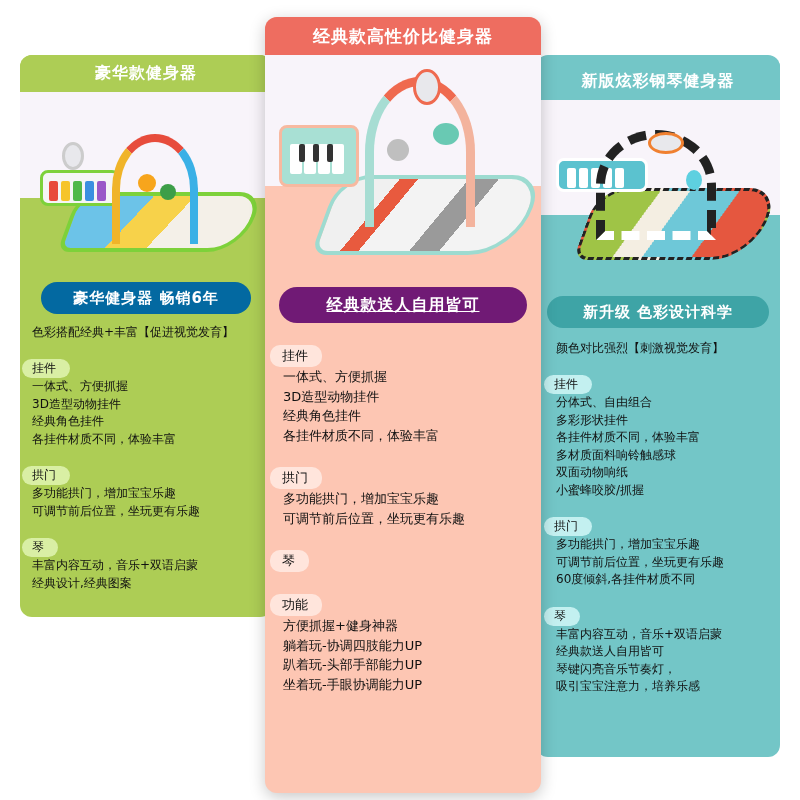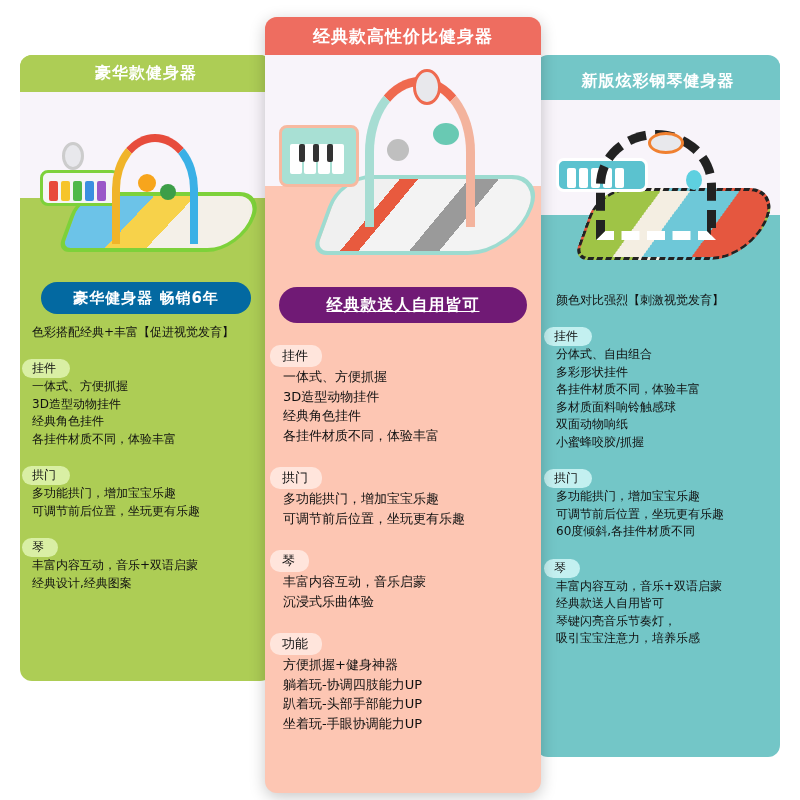--- a/index.html
+++ b/index.html
@@ -1,20 +1,20 @@
 <!DOCTYPE html>
 <html><head>
 <meta charset="utf-8">
 <style>
   * { box-sizing: border-box; margin: 0; padding: 0; }
   html, body { width: 800px; height: 800px; background: #ffffff; overflow: hidden; }
   body { position: relative; font-family: "DejaVu Sans", "Liberation Sans", sans-serif; color: #111; }
 
   .card { position: absolute; border-radius: 12px; overflow: hidden; }
-  .card-left  { left: 20px;  top: 55px; width: 252px; height: 626px; background: #adcd55; z-index: 1; }
+  .card-left  { left: 20px;  top: 55px; width: 252px; height: 562px; background: #adcd55; z-index: 1; }
   .card-right { left: 536px; top: 55px; width: 244px; height: 702px; background: #73c6c7; z-index: 1; }
   .card-center{ left: 265px; top: 17px; width: 276px; height: 776px; background: #fdc6b3; z-index: 3;
                 box-shadow: 0 4px 16px rgba(0,0,0,0.22); }
 
   .card-head { height: 37px; display: flex; align-items: center; justify-content: center;
                color: #fff; font-weight: bold; font-size: 16px; letter-spacing: 1px; }
   .card-left .card-head  { background: #adcd55; }
   .card-right .card-head { background: #73c6c7; margin-top: 8px; }
   .card-center .card-head{ background: #ee6d60; height: 38px; font-size: 17px; }
 
@@ -108,20 +108,21 @@
       <div class="key" style="left:8px;top:7px;background:#fff;"></div>
       <div class="key" style="left:20px;top:7px;background:#fff;"></div>
       <div class="key" style="left:32px;top:7px;background:#fff;"></div>
       <div class="key" style="left:44px;top:7px;background:#fff;"></div>
       <div class="key" style="left:56px;top:7px;background:#fff;"></div>
     </div>
     <div class="arch" style="left:60px;top:30px;width:120px;height:110px;border-width:9px;border-color:#222 #222 #fff #222;border-style:dashed;"></div>
     <div class="mirror" style="left:112px;top:32px;width:36px;height:22px;border-color:#f08030;"></div>
     <div class="hanger" style="left:150px;top:70px;width:16px;height:20px;background:#5ed0e0;"></div>
   </div>
+  <div class="pill">新升级 色彩设计科学</div>
   <div class="intro">颜色对比强烈【刺激视觉发育】</div>
 
   <div class="section">
     <span class="tag">挂件</span>
     <ul class="lines">
       <li>分体式、自由组合</li>
       <li>多彩形状挂件</li>
       <li>各挂件材质不同，体验丰富</li>
       <li>多材质面料响铃触感球</li>
       <li>双面动物响纸</li>
@@ -178,24 +179,20 @@
   </div>
   <div class="section">
     <span class="tag">拱门</span>
     <ul class="lines">
       <li>多功能拱门，增加宝宝乐趣</li>
       <li>可调节前后位置，坐玩更有乐趣</li>
     </ul>
   </div>
   <div class="section">
     <span class="tag">琴</span>
-    <ul class="lines">
-      <li>丰富内容互动，音乐启蒙</li>
-      <li>沉浸式乐曲体验</li>
-    </ul>
   </div>
   <div class="section">
     <span class="tag">功能</span>
     <ul class="lines">
       <li>方便抓握+健身神器</li>
       <li>躺着玩-协调四肢能力UP</li>
       <li>趴着玩-头部手部能力UP</li>
       <li>坐着玩-手眼协调能力UP</li>
     </ul>
   </div>

